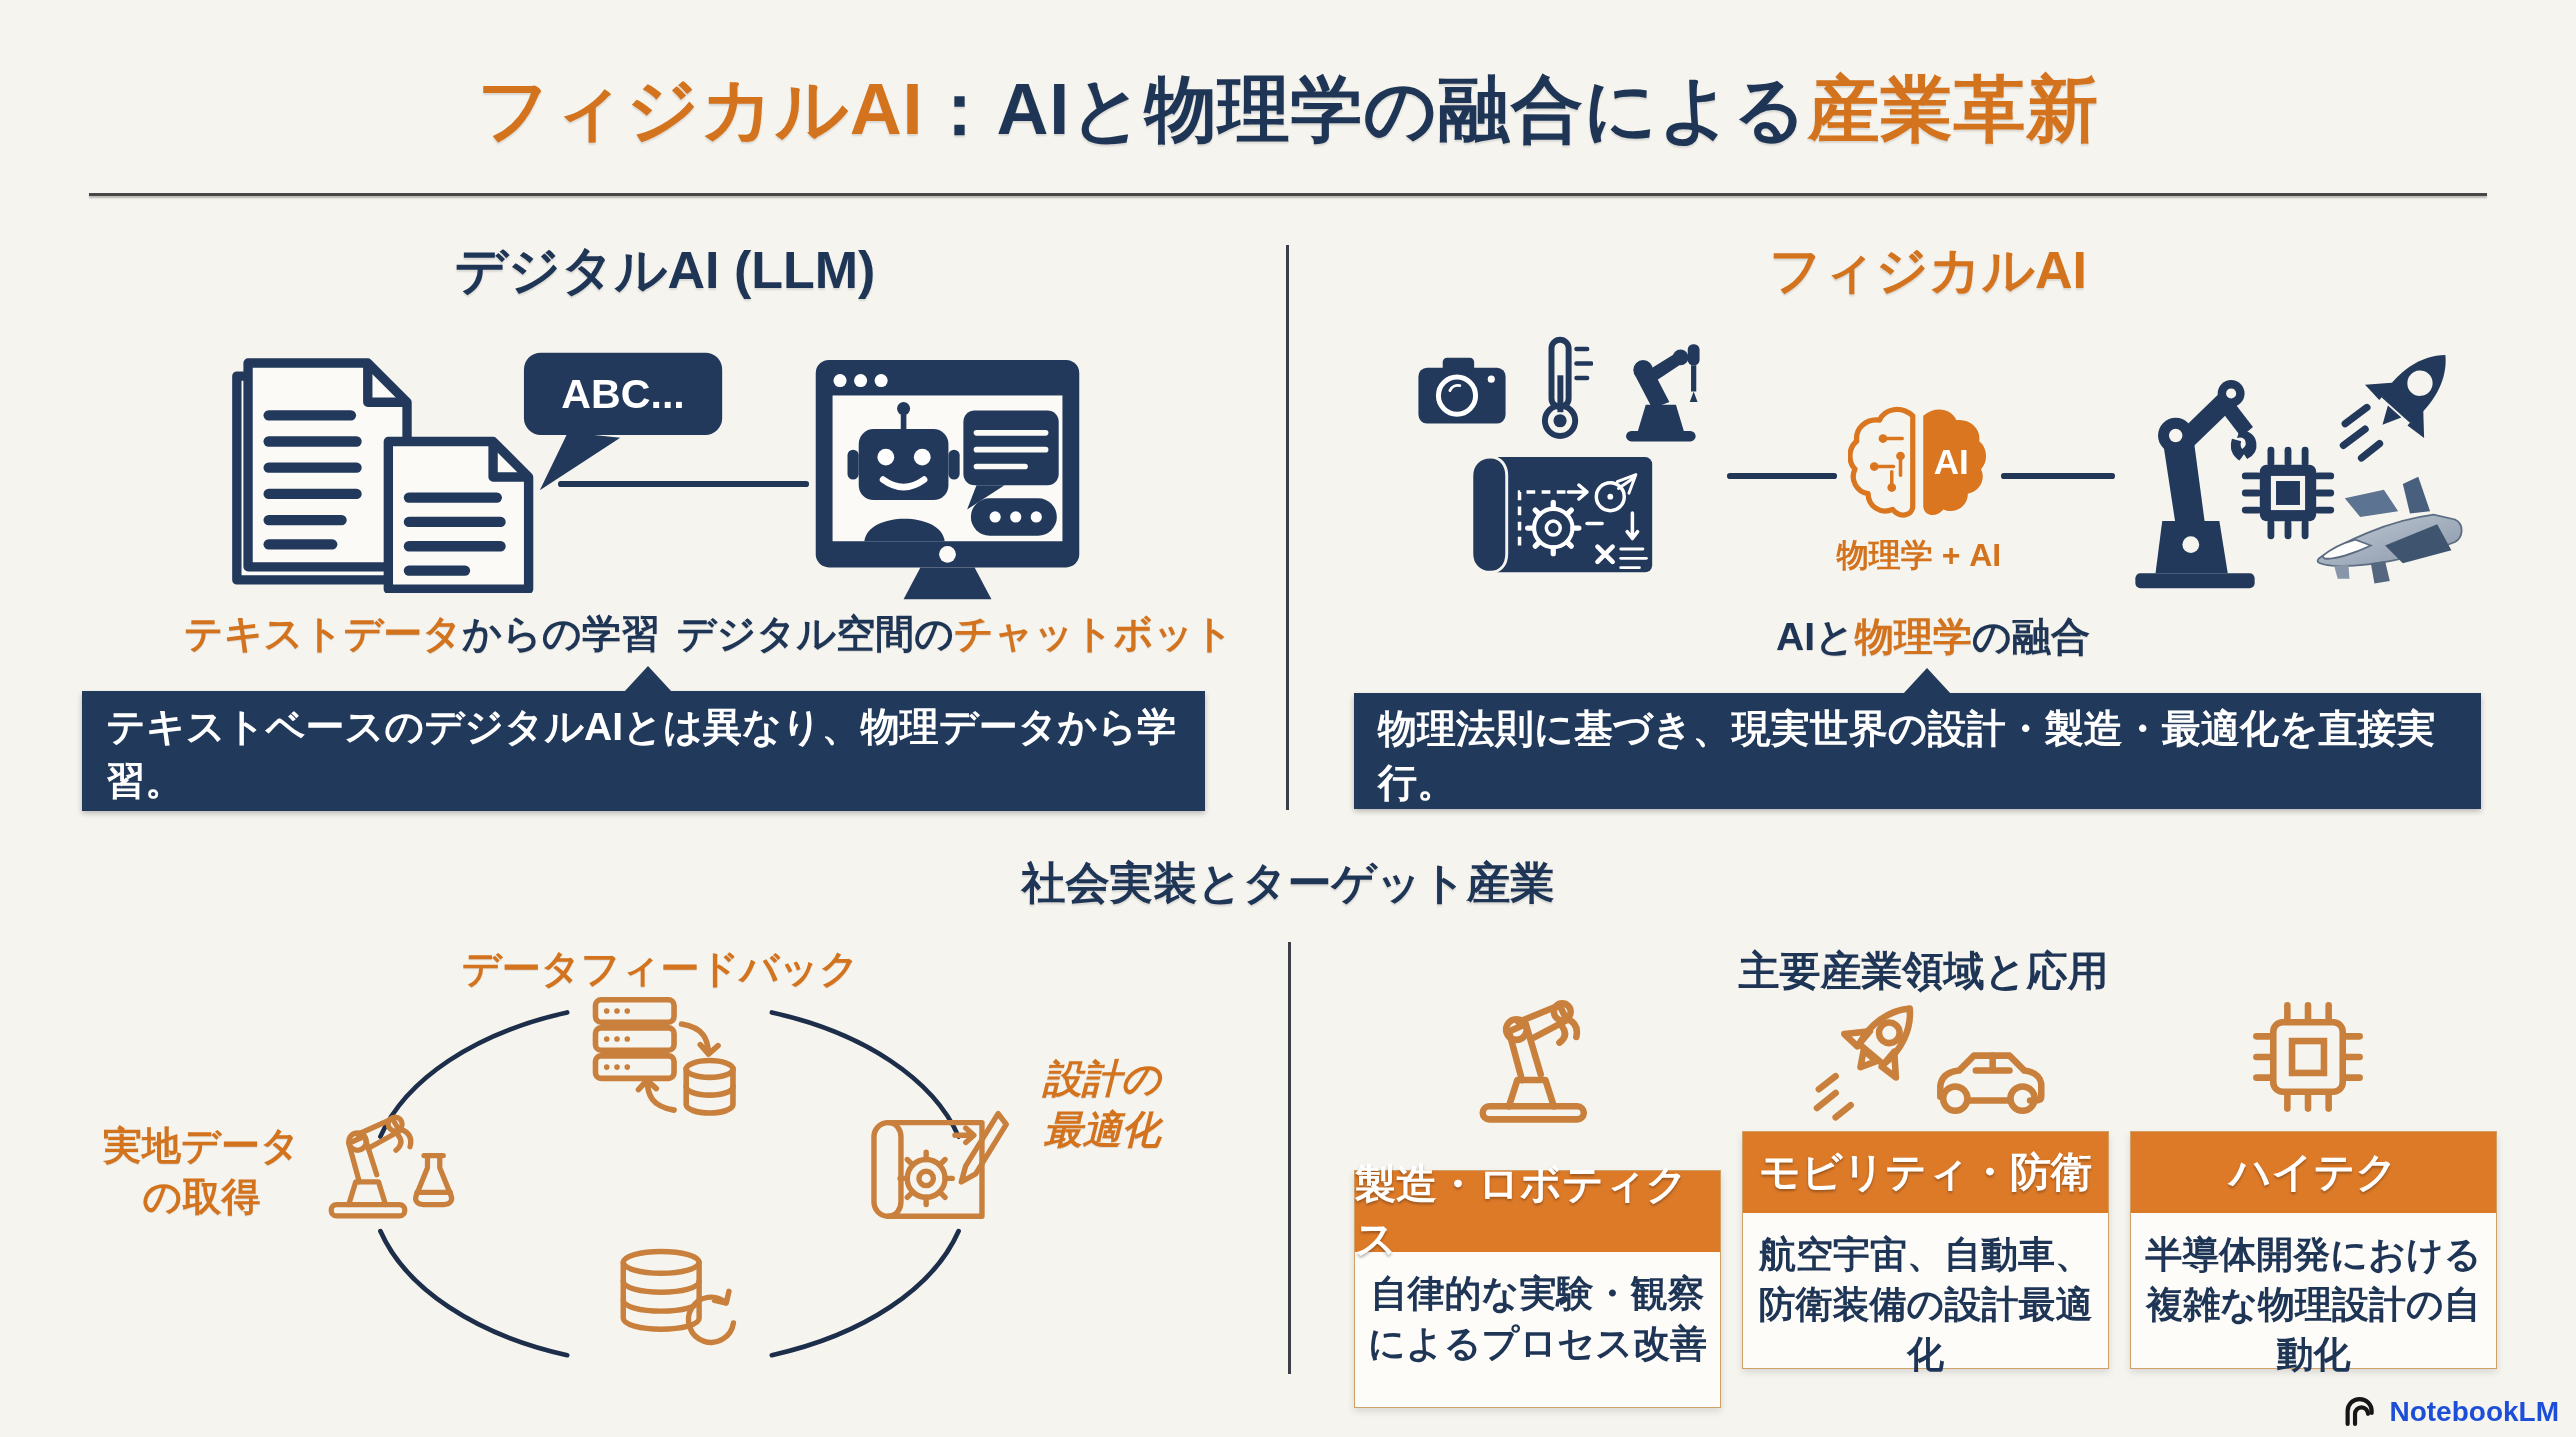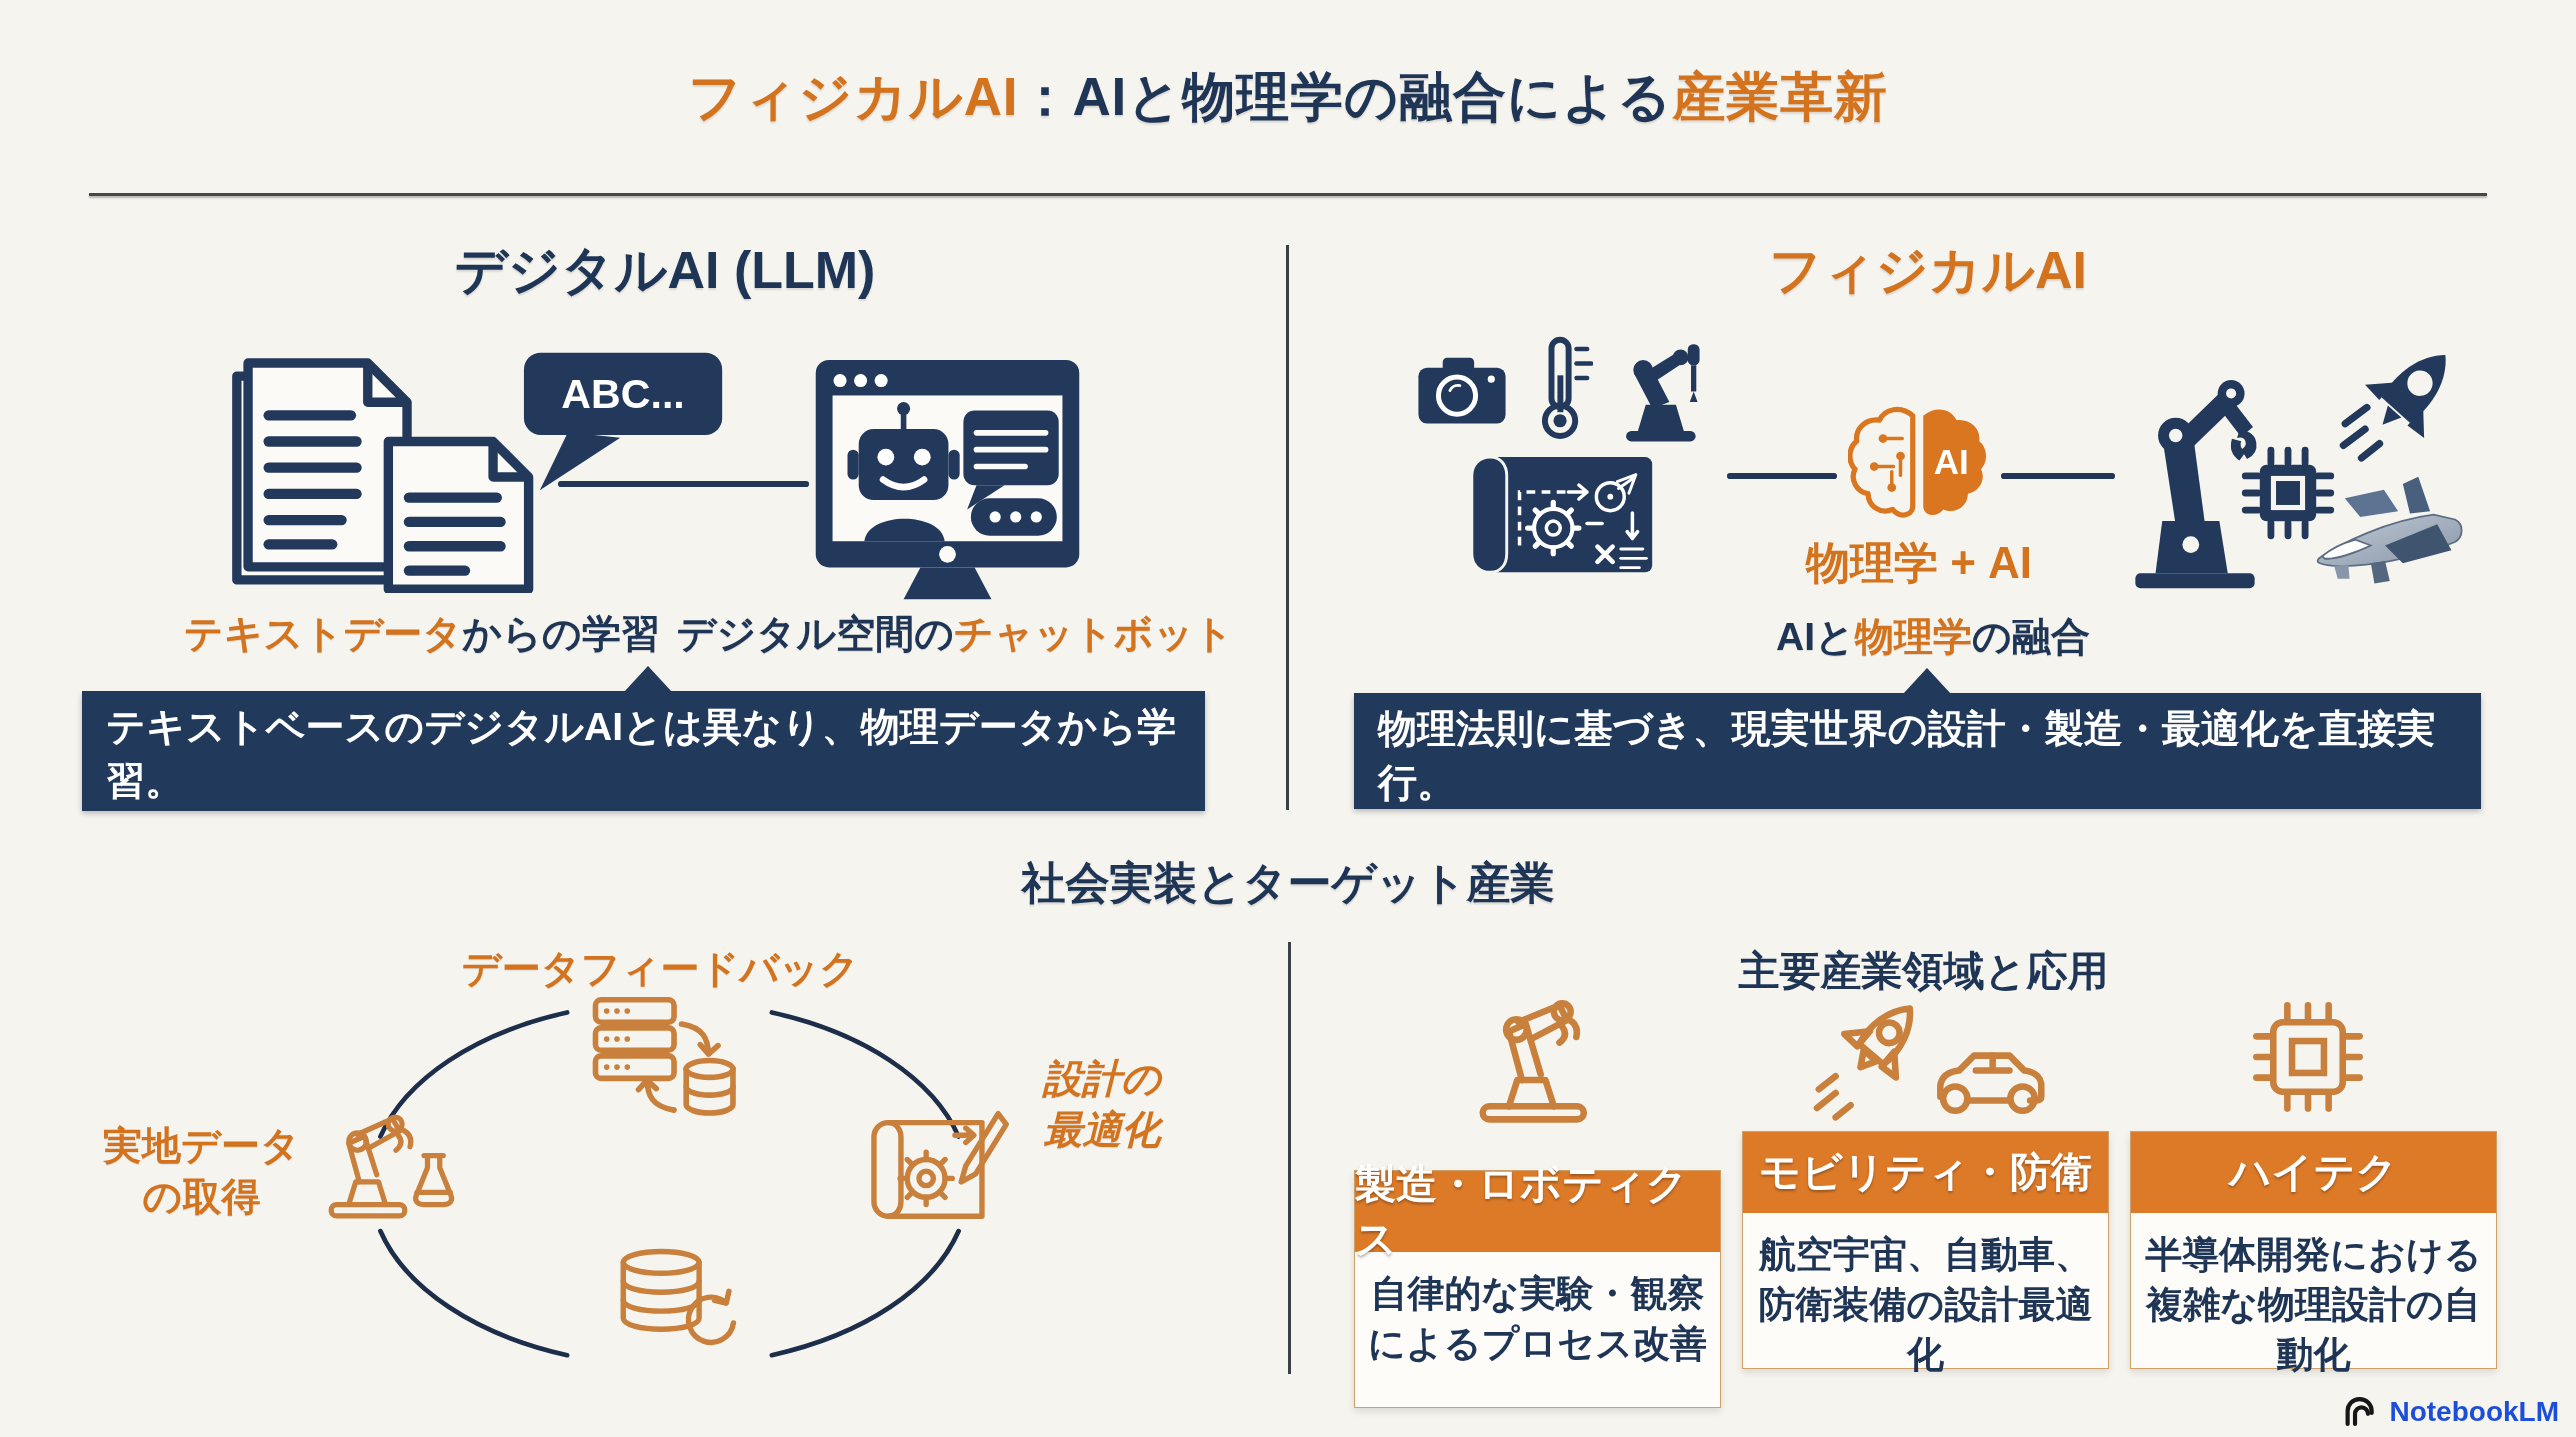--- a/index.html
+++ b/index.html
@@ -12,21 +12,21 @@
     --bg:#f6f4ef;
     --paper:#fbfaf6;
   }
   html,body{margin:0;padding:0;background:#e8e6e1;}
   body{font-family:"Liberation Sans","DejaVu Sans",sans-serif;}
   #canvas{position:relative;width:2576px;height:1438px;background:var(--bg);overflow:hidden;}
   .abs{position:absolute;}
   .navy{color:var(--navy);}
   .orange{color:var(--orange);}
   .center{text-align:center;}
-  .main-title{width:100%;top:62px;font-size:53px;font-weight:800;letter-spacing:0.9px;text-shadow:0 1.9px 1.9px rgba(0,0,0,.12);}
+  .main-title{width:100%;top:62px;font-size:72px;font-weight:800;letter-spacing:0.9px;text-shadow:0 1.9px 1.9px rgba(0,0,0,.12);}
   .hdivider{left:89px;top:193px;width:2398px;height:2.8px;background:#474747;box-shadow:0 1.9px 1.9px rgba(0,0,0,.25);}
   .vdivider{width:2.8px;background:#3c4046;}
   .panel-title{font-size:52px;font-weight:800;text-shadow:0 1.9px 1.9px rgba(0,0,0,.12);}
   .caption{font-size:39px;font-weight:700;line-height:1.25;text-shadow:0 0.9px 0.9px rgba(0,0,0,.12);}
   .connector{height:5.6px;background:#223655;border-radius:2.8px;}
   .banner{background:var(--banner-navy);color:#fff;font-size:39px;font-weight:600;line-height:1.38;padding:9.4px 24px;box-sizing:border-box;box-shadow:0 2.8px 5.6px rgba(0,0,0,.25);}
   .banner-tri{position:absolute;top:-25px;width:0;height:0;border-left:24px solid transparent;border-right:24px solid transparent;border-bottom:26px solid var(--banner-navy);}
   .section-title{width:100%;top:854px;font-size:44px;font-weight:800;text-shadow:0 1.9px 1.9px rgba(0,0,0,.12);}
   .sub-title{font-size:41px;font-weight:800;}
   .cycle-label{font-size:39px;font-weight:800;line-height:1.3;text-shadow:0 0.9px 0.9px rgba(0,0,0,.1);}
@@ -205,21 +205,21 @@
       <g stroke="#d9761f" stroke-width="4" stroke-linecap="round">
         <line x1="45" y1="42" x2="62" y2="42"></line>
           <line x1="60" y1="67" x2="60" y2="84"></line>
         <line x1="35" y1="74" x2="52" y2="74"></line>
           <line x1="50" y1="93" x2="50" y2="80"></line>
       </g>
       <path d="M86 16 C100 4 118 8 124 21 C140 19 152 31 150 45 C160 53 160 69 152 77 C158 89 150 103 137 105 C137 119 123 129 109 123 C101 133 87 131 86 120 Z" fill="#d9761f"></path>
       <text x="118" y="83" font-size="40" font-weight="bold" fill="#ffffff" text-anchor="middle">AI</text>
     </svg>
   </div>
-  <div class="abs center orange" style="left:1741px;top:534px;width:356px;font-size:44px;font-weight:800;">物理学 + AI</div>
+  <div class="abs center orange" style="left:1741px;top:534px;width:356px;font-size:32px;font-weight:800;">物理学 + AI</div>
 
   <div class="abs" style="left:2132px;top:344px;">
     <svg width="126" height="245" viewBox="0 0 150 290">
       <g fill="#22395c">
         <rect x="4" y="272" width="142" height="18" rx="6"></rect>
         <path d="M36 210 h68 l10 62 H28 z"></path>
         <circle cx="70" cy="238" r="27"></circle>
         <path d="M54 228 L36 110 L72 102 L88 222 z"></path>
         <circle cx="52" cy="108" r="21"></circle>
         <path d="M44 116 L112 50 L128 68 L62 132 z"></path>

